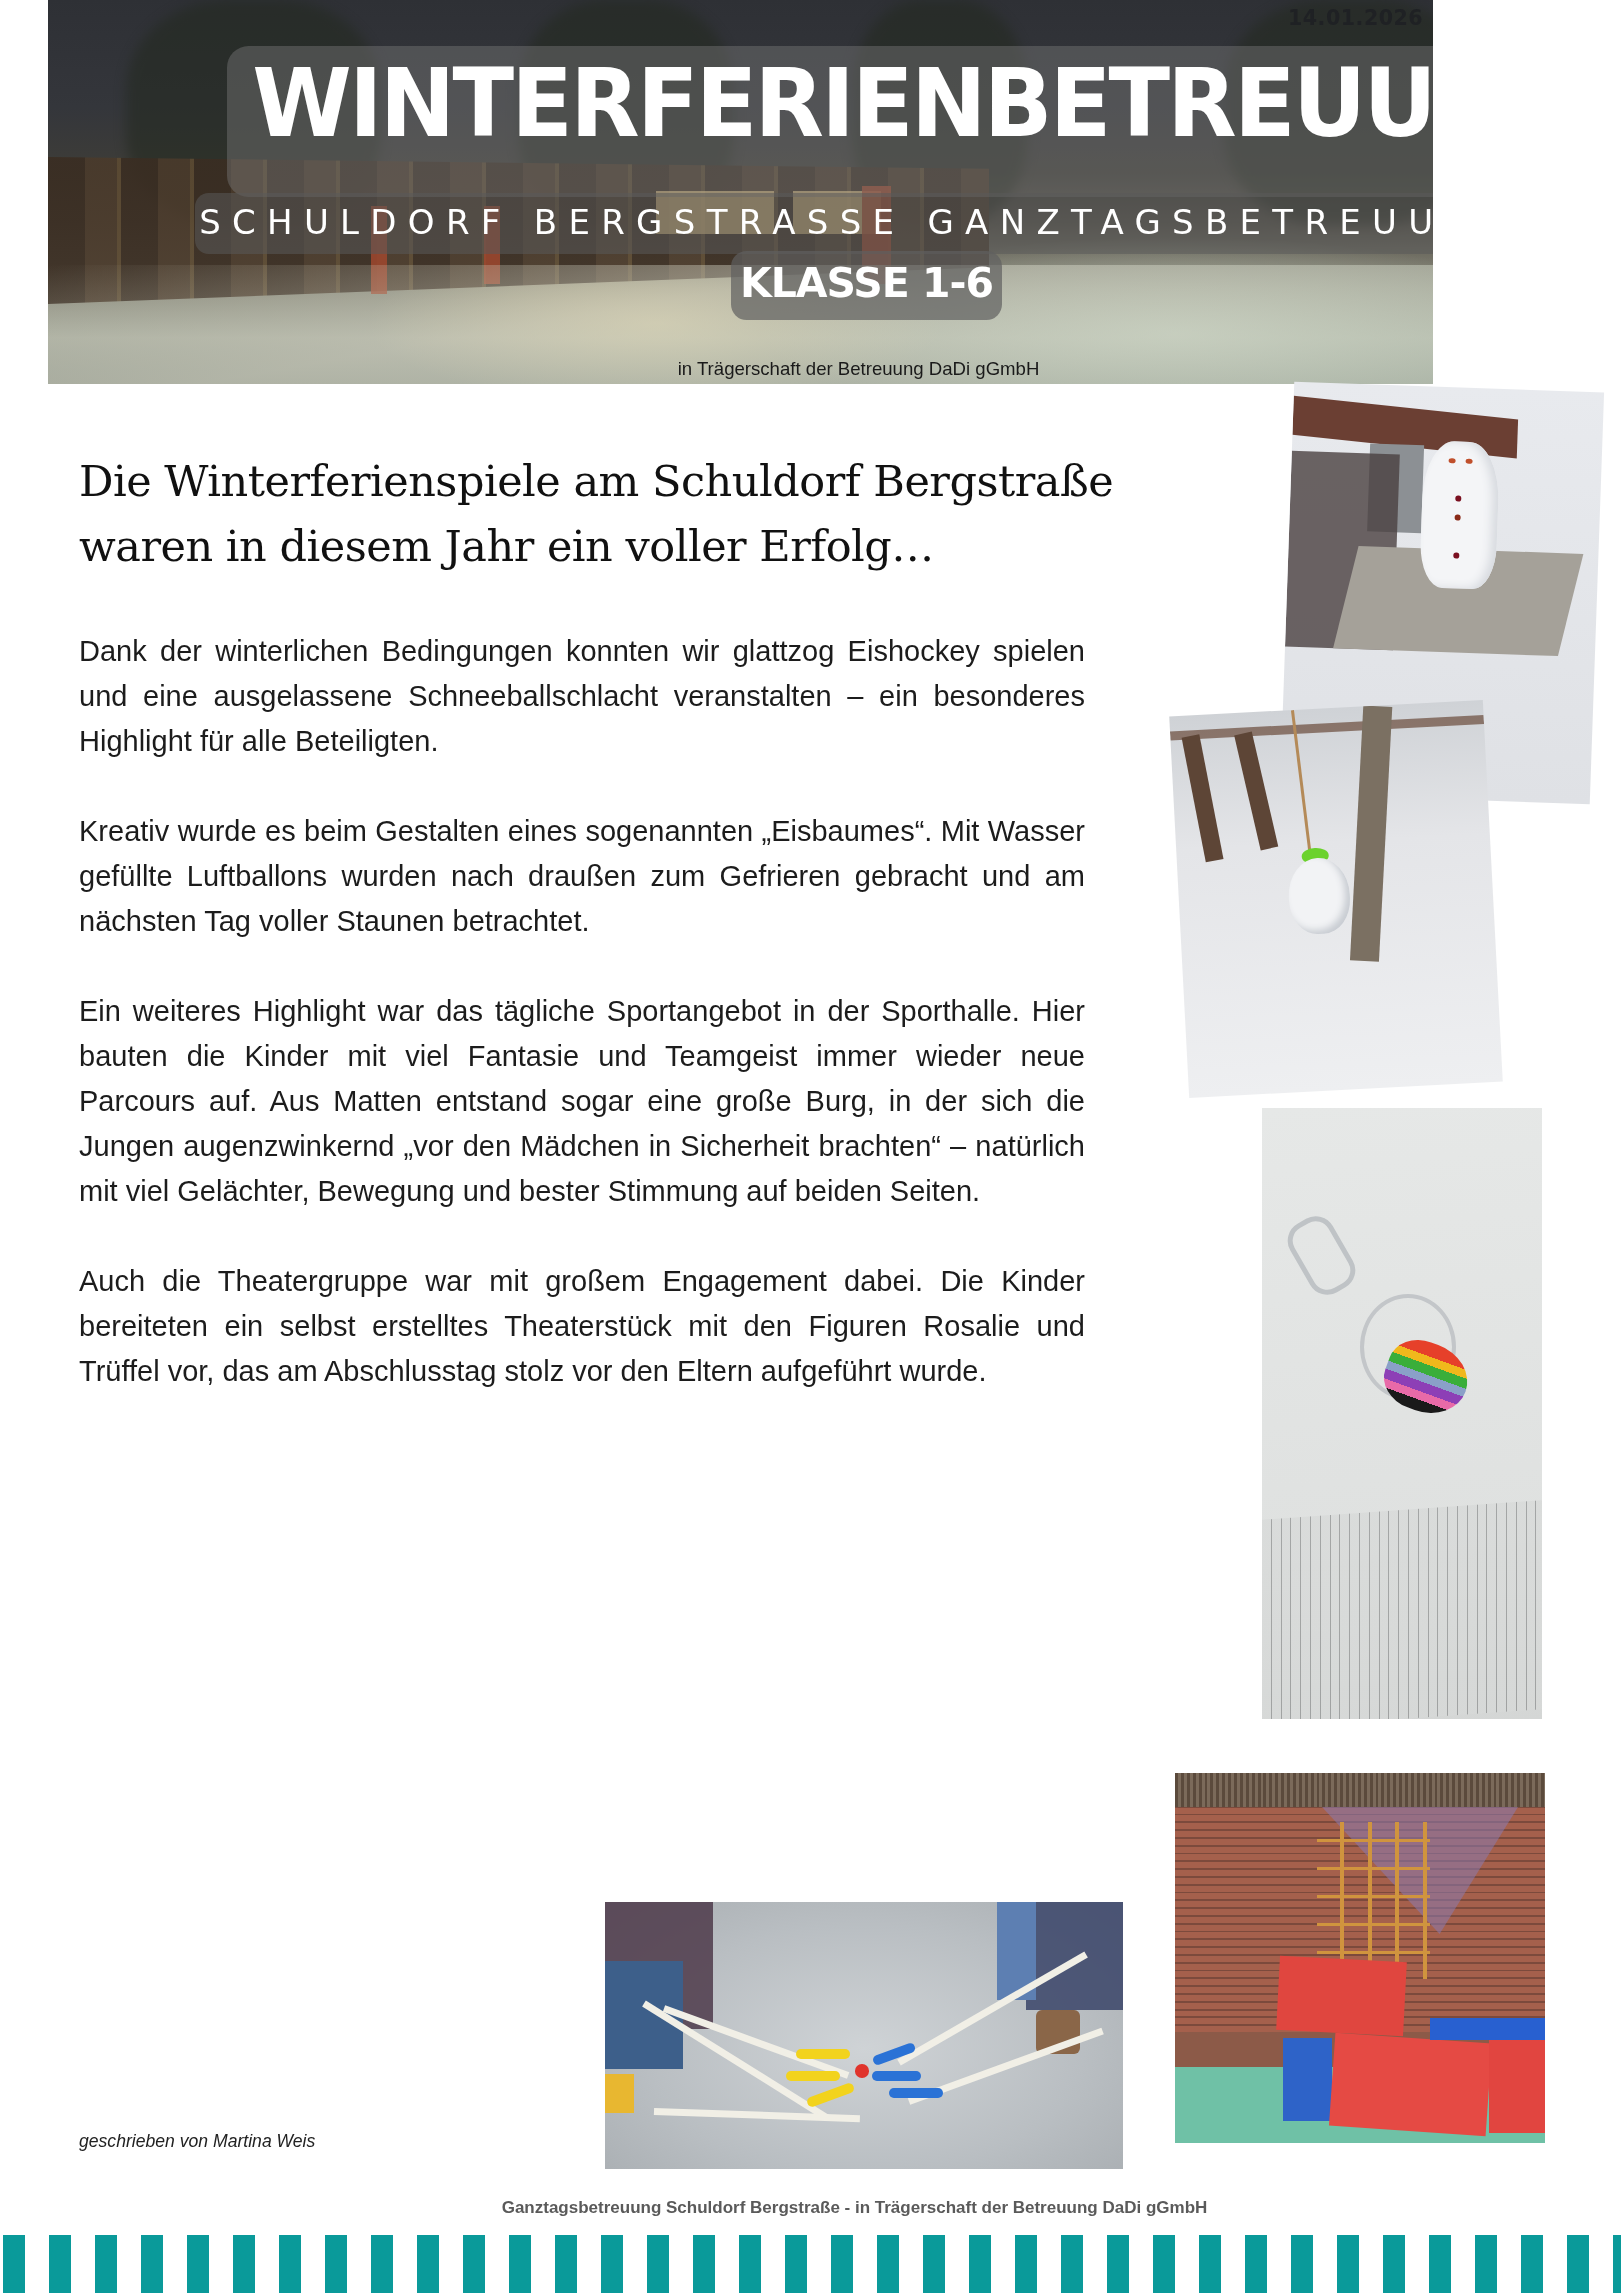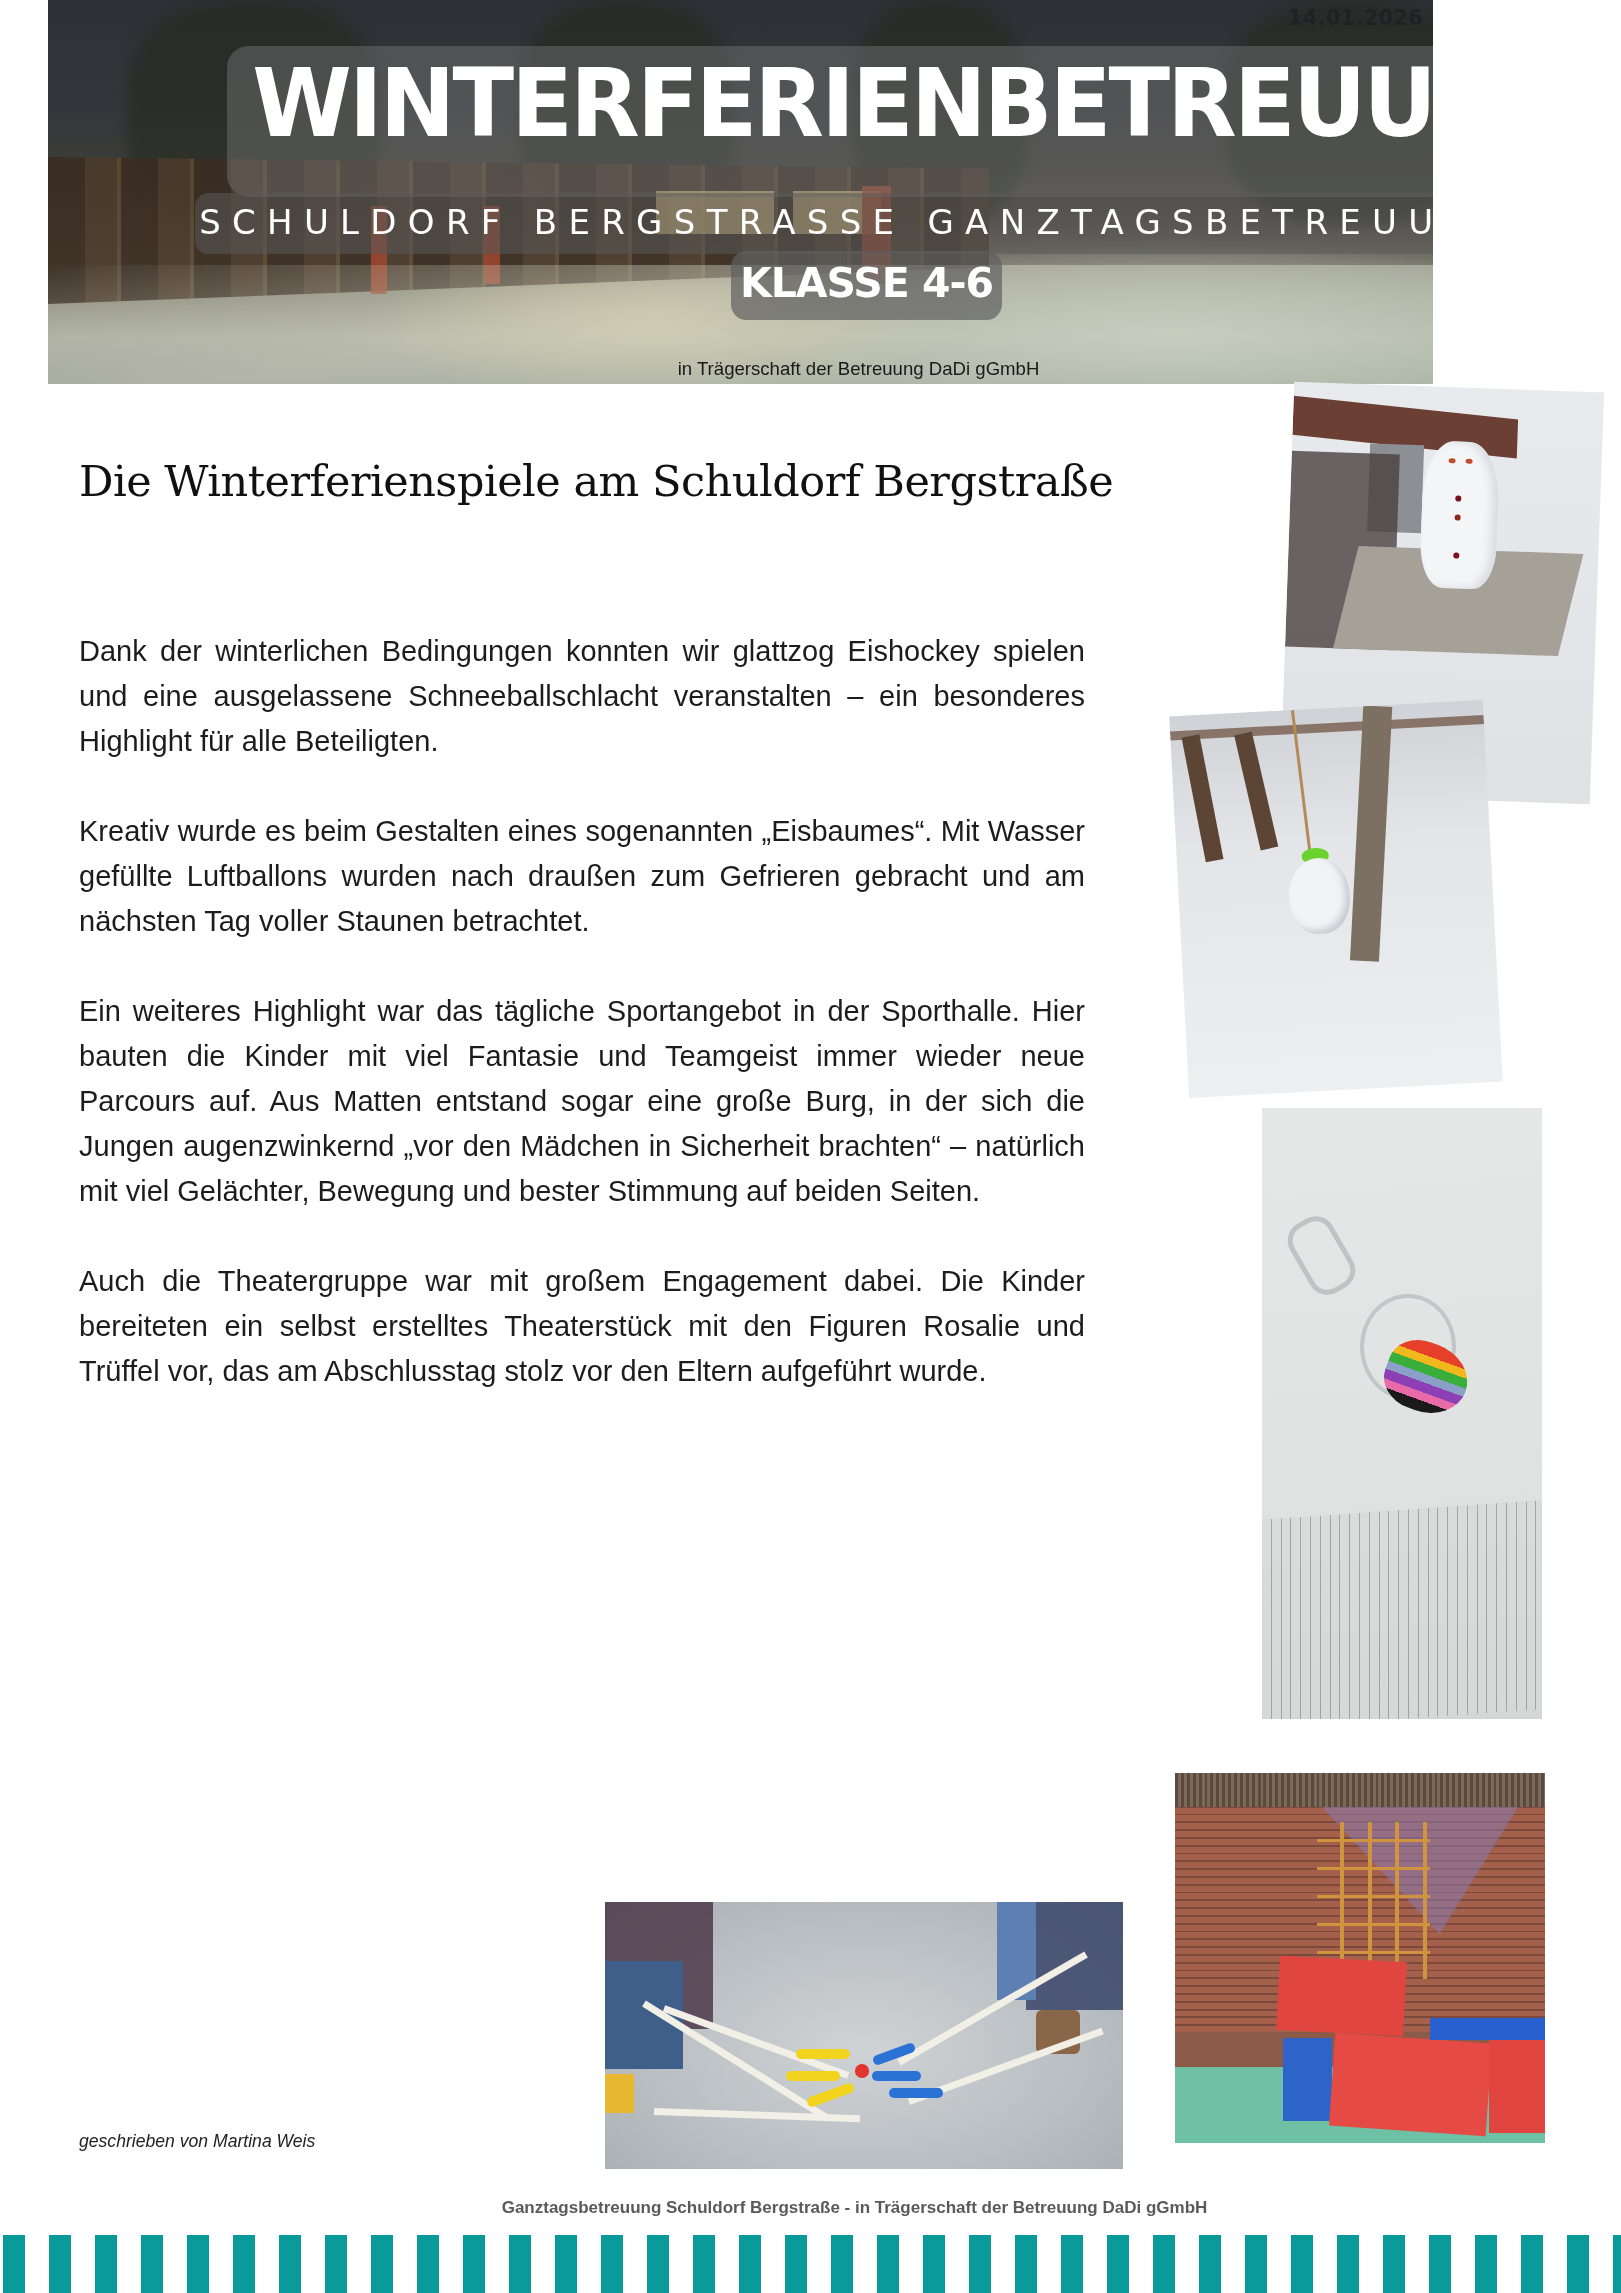--- a/index.html
+++ b/index.html
@@ -82,27 +82,28 @@
 
   <div class="date">14.01.2026</div>
 
   <div class="title-pill"></div>
   <div class="title">WINTERFERIENBETREUUNG</div>
 
   <div class="subtitle-pill"></div>
   <div class="subtitle">SCHULDORF BERGSTRASSE GANZTAGSBETREUUNG</div>
 
   <div class="klasse-pill"></div>
-  <div class="klasse">KLASSE 4-6</div>
+  <div class="klasse">KLASSE 1-6</div>
 
   <div class="traeger">in Trägerschaft der Betreuung DaDi gGmbH</div>
 </header>
 
 <h1 class="headline" style="margin:0;font-weight:normal;">
   <span>Die Winterferienspiele am Schuldorf Bergstraße</span><br>
+  <span>waren in diesem Jahr ein voller Erfolg…</span>
 </h1>
 
 <div class="body-text">
   <p>Dank der winterlichen Bedingungen konnten wir glattzog Eishockey spielen und eine ausgelassene Schneeballschlacht veranstalten – ein besonderes Highlight für alle Beteiligten.</p>
   <p>Kreativ wurde es beim Gestalten eines sogenannten „Eisbaumes“. Mit Wasser gefüllte Luftballons wurden nach draußen zum Gefrieren gebracht und am nächsten Tag voller Staunen betrachtet.</p>
   <p>Ein weiteres Highlight war das tägliche Sportangebot in der Sporthalle. Hier bauten die Kinder mit viel Fantasie und Teamgeist immer wieder neue Parcours auf. Aus Matten entstand sogar eine große Burg, in der sich die Jungen augenzwinkernd „vor den Mädchen in Sicherheit brachten“ – natürlich mit viel Gelächter, Bewegung und bester Stimmung auf beiden Seiten.</p>
   <p>Auch die Theatergruppe war mit großem Engagement dabei. Die Kinder bereiteten ein selbst erstelltes Theaterstück mit den Figuren Rosalie und Trüffel vor, das am Abschlusstag stolz vor den Eltern aufgeführt wurde.</p>
 </div>
 
 <div class="author">geschrieben von Martina Weis</div>

